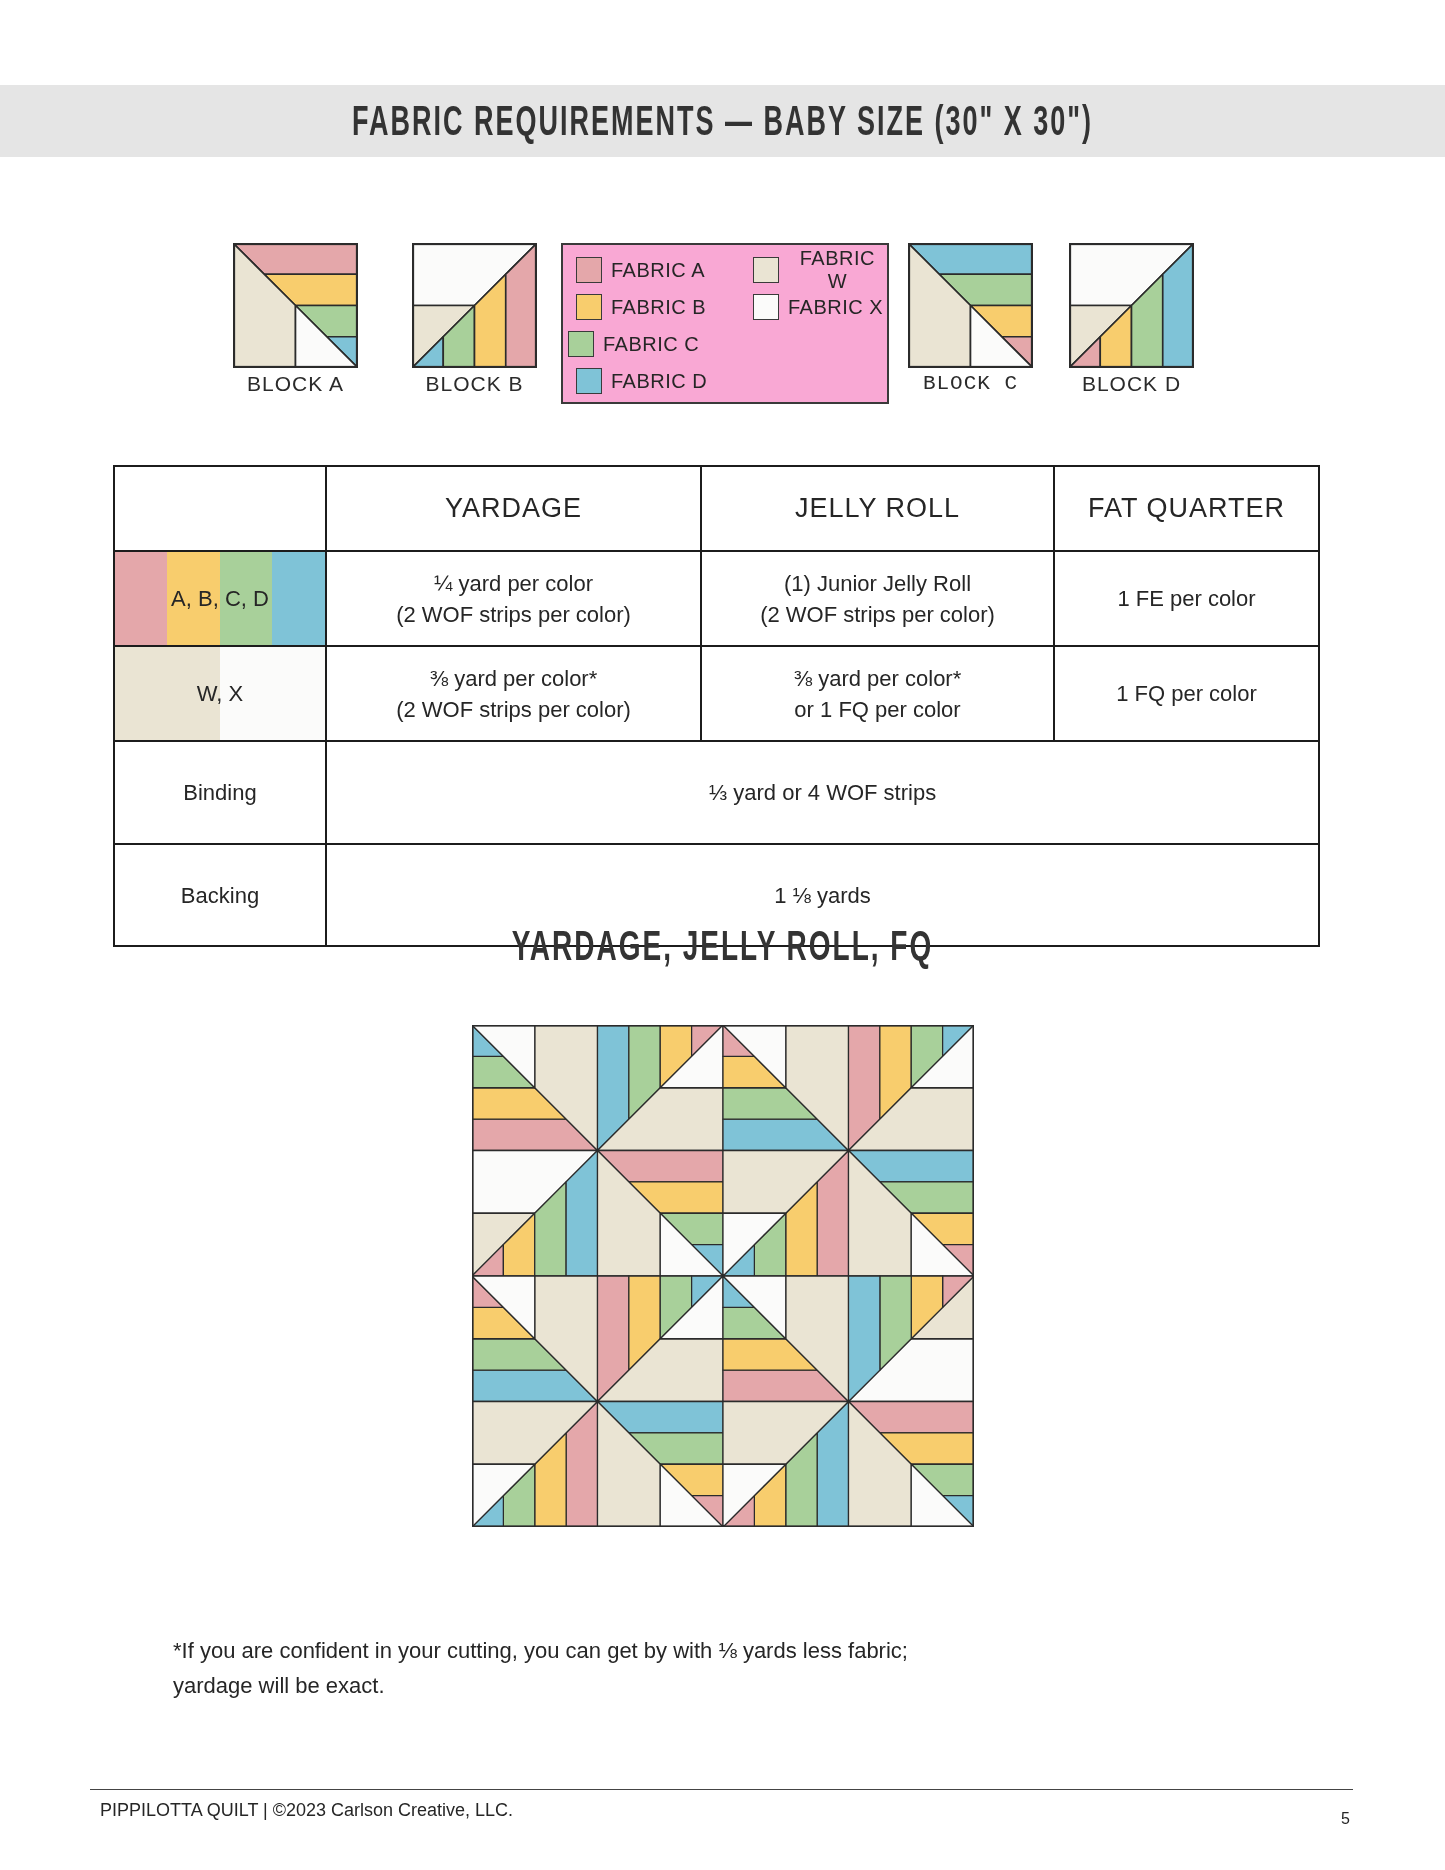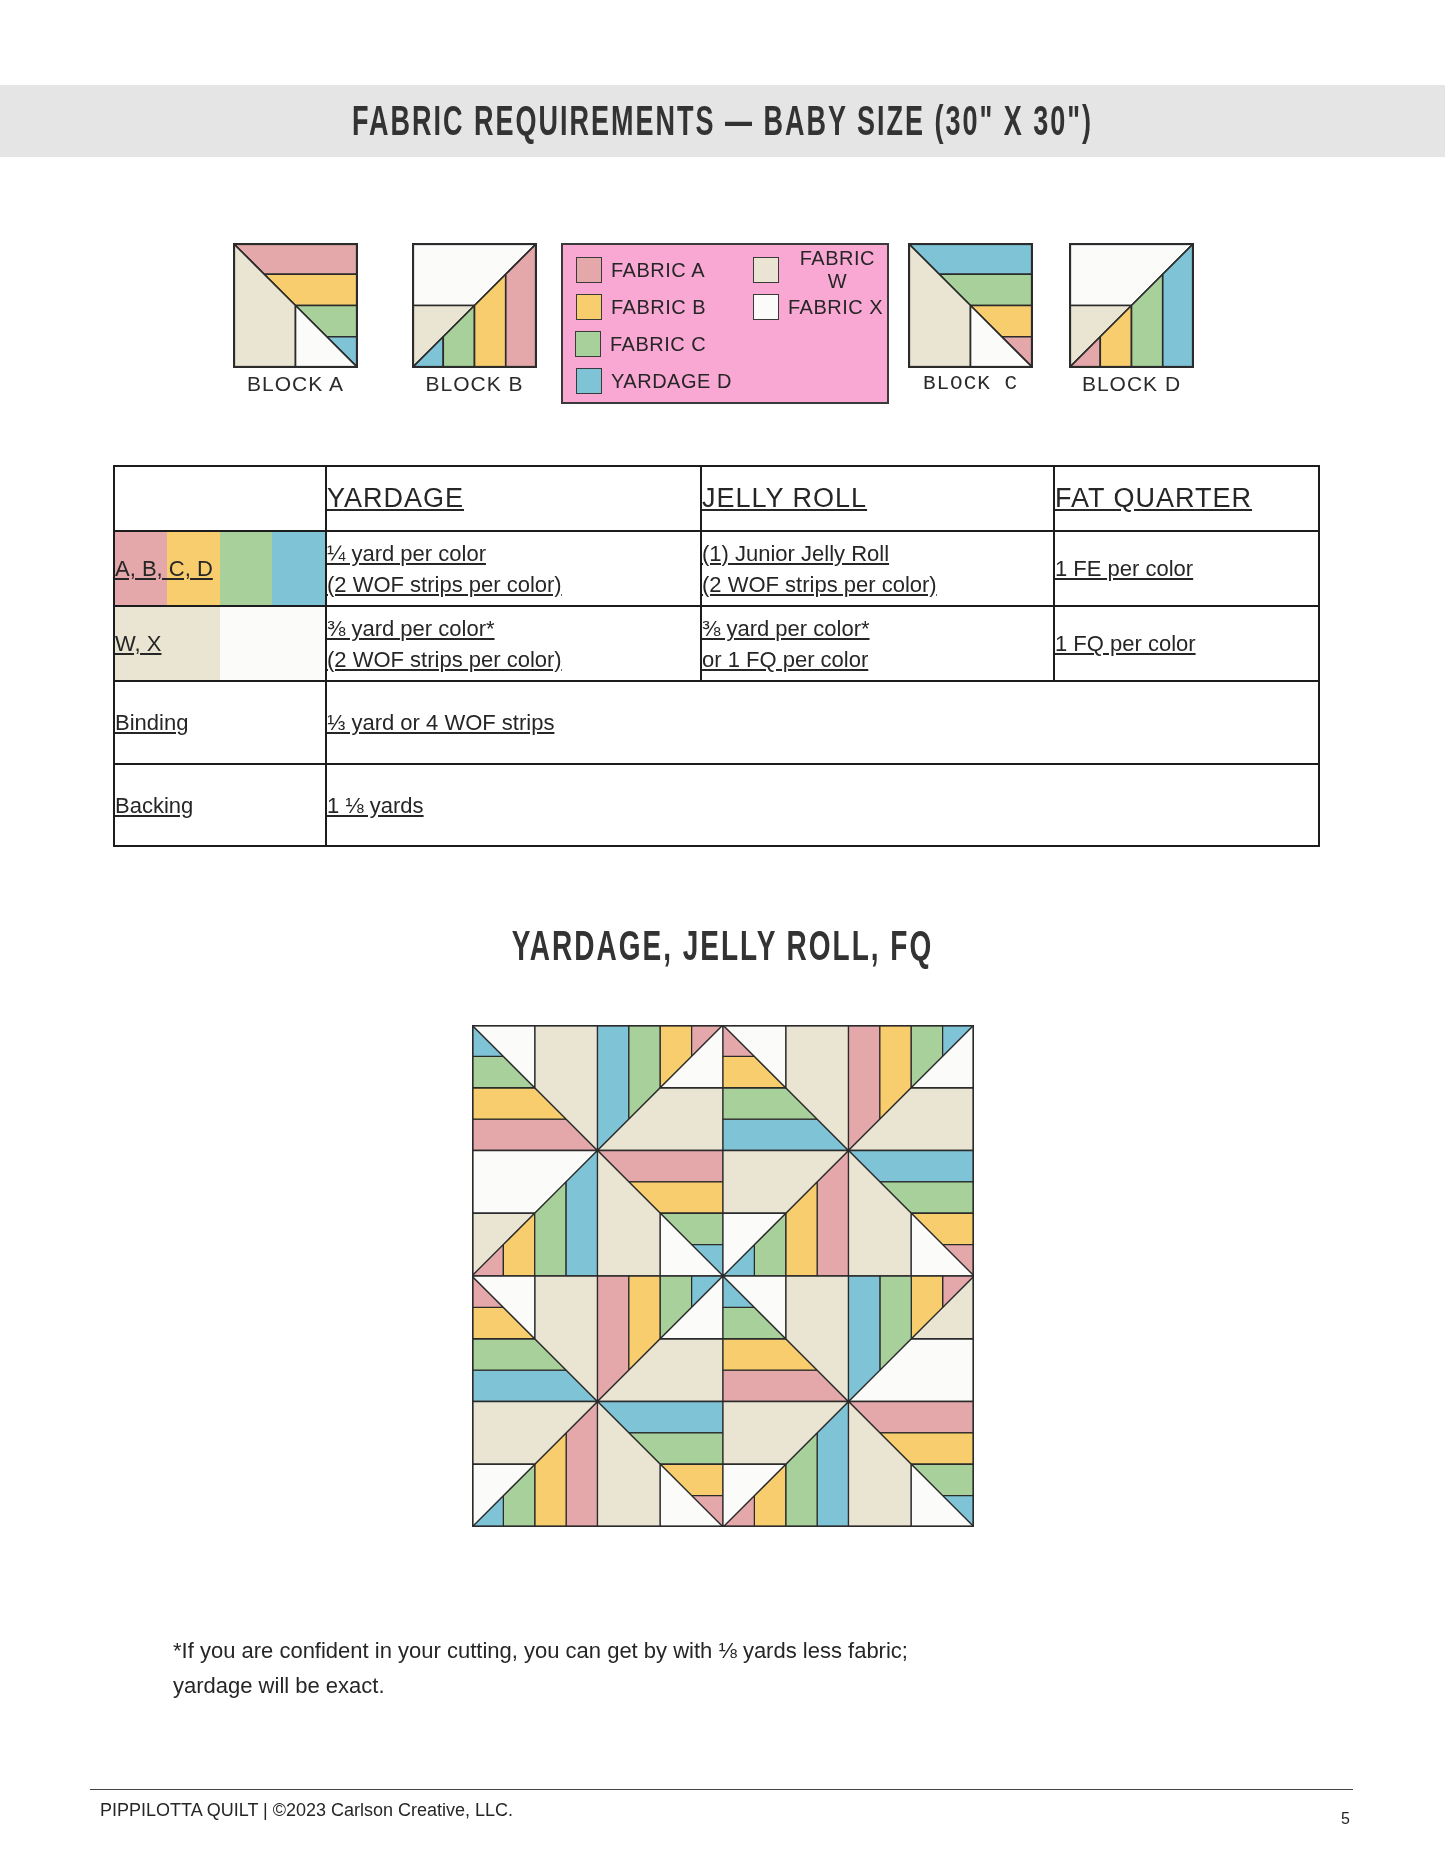--- a/index.html
+++ b/index.html
@@ -24,22 +24,22 @@
   
   #legend{position:absolute;left:561px;top:243px;width:324px;height:157px;
           border:2px solid #3a3a3a;background:#f9a8d4;}
   .legend-item{position:absolute;display:flex;align-items:center;gap:9px;height:28px;}
   .swatch{display:inline-block;width:26px;height:26px;border:1.6px solid #3a3a3a;box-sizing:border-box;}
   .legend-label{font-size:20px;letter-spacing:0.5px;color:#262626;}
 
   
   #reqtable{position:absolute;left:113px;top:465px;}
   table{border-collapse:collapse;table-layout:fixed;width:1205px;}
-  td{border:2px solid #1c1c1c;vertical-align:middle;
-     font-size:22px;color:#262626;padding:0;line-height:31px;text-decoration:underline;}
+  td{border:2px solid #1c1c1c;text-align:center;vertical-align:middle;
+     font-size:22px;color:#262626;padding:10px;line-height:31px;}
   td.th{font-size:27px;letter-spacing:1px;height:63px;}
   .col0{width:212px;} .col1{width:375px;} .col2{width:353px;} .col3{width:265px;}
   tr.r1 td{height:73px;} tr.r2 td{height:73px;}
   tr.r3 td{height:81px;} tr.r4 td{height:80px;}
   td.label-cell{font-size:22px;}
 
   
   #heading2{position:absolute;left:0;top:930px;width:1445px;display:flex;justify-content:center;}
   #heading2 .hand{font-size:28px;}
 
@@ -123,27 +123,27 @@
 
   <div id="legend">
       <div class="legend-item" style="left: 13px; top: 11px;">
         <span class="swatch" style="background: rgb(228, 167, 170);"></span>
         <span class="legend-label">FABRIC A</span>
       </div>
       <div class="legend-item" style="left: 13px; top: 48px;">
         <span class="swatch" style="background: rgb(248, 205, 109);"></span>
         <span class="legend-label">FABRIC B</span>
       </div>
-      <div class="legend-item" style="left: 12px; top: 85px;">
+      <div class="legend-item" style="left: 5px; top: 85px;">
         <span class="swatch" style="background: rgb(168, 208, 154);"></span>
         <span class="legend-label">FABRIC C</span>
       </div>
       <div class="legend-item" style="left: 13px; top: 122px;">
         <span class="swatch" style="background: rgb(127, 195, 215);"></span>
-        <span class="legend-label">YARDAGE D</span>
+        <span class="legend-label">FABRIC D</span>
       </div>
       <div class="legend-item" style="left: 190px; top: 11px; text-align: center;">
         <span class="swatch" style="background: rgb(234, 228, 211);"></span>
         <span class="legend-label">FABRIC W</span>
       </div>
       <div class="legend-item" style="left: 190px; top: 48px;">
         <span class="swatch" style="background: rgb(251, 251, 250);"></span>
         <span class="legend-label">FABRIC X</span>
       </div>
     </div>

